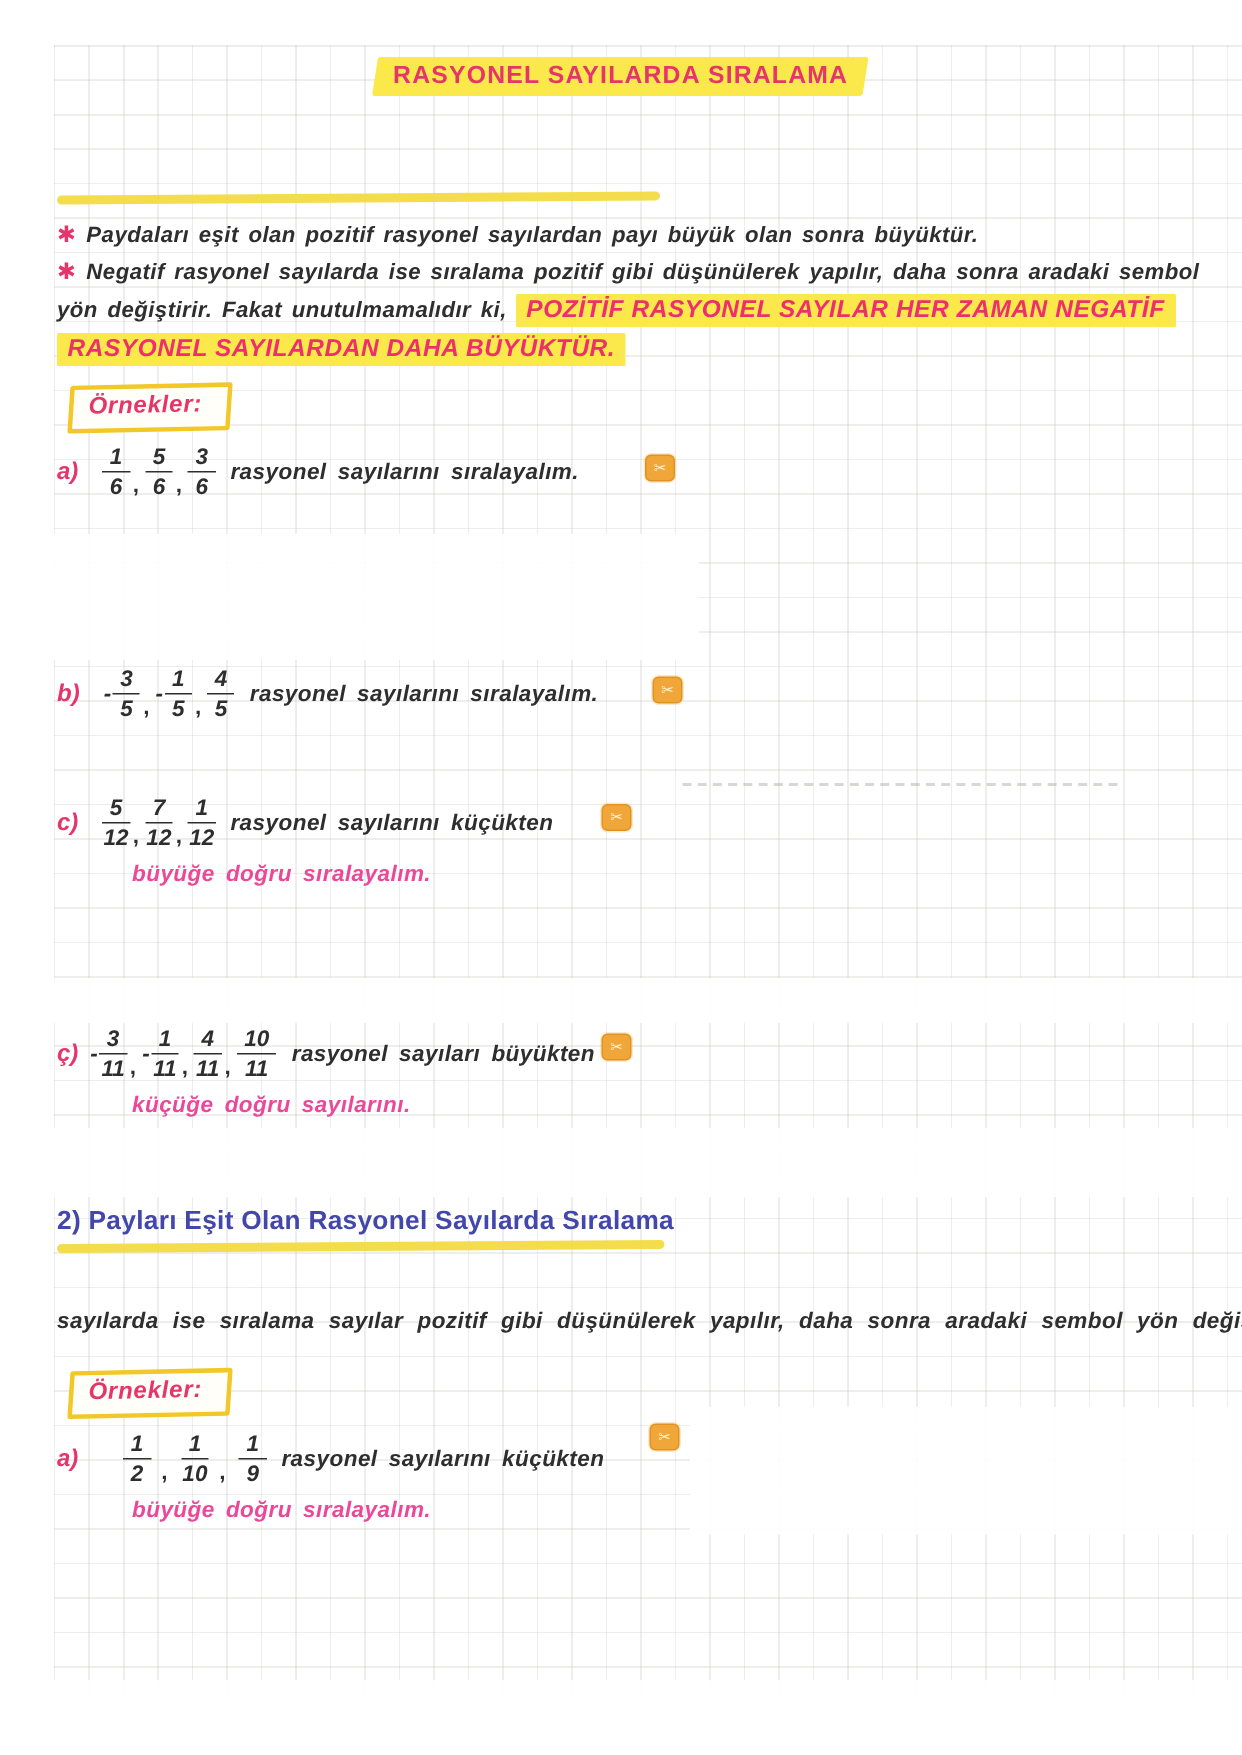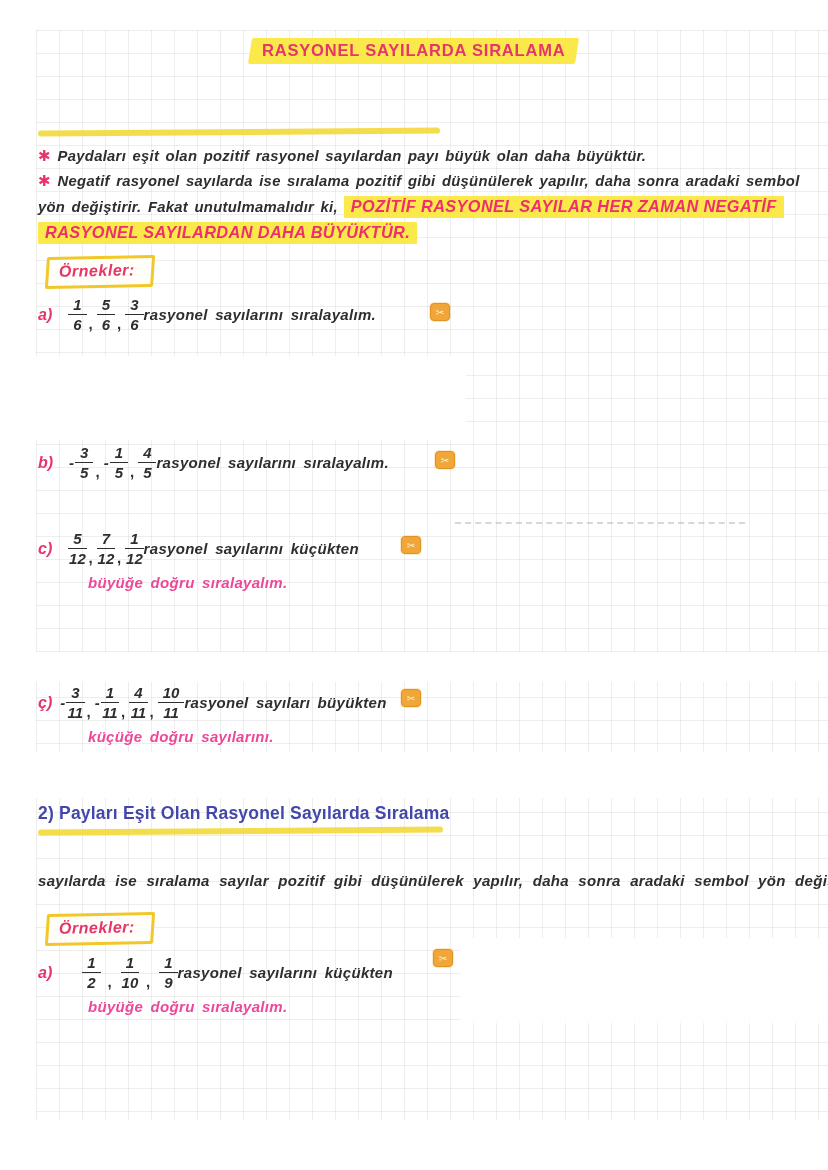--- a/index.html
+++ b/index.html
@@ -35,21 +35,21 @@
   .ex{position:absolute;display:flex;align-items:center;white-space:nowrap;z-index:2;}
   .ex-label{color:#e5356b;font-weight:bold;font-style:italic;font-size:16px;margin-right:16px;}
   .fwrap{display:inline-flex;align-items:center;}
   .frac{display:inline-flex;flex-direction:column;align-items:center;line-height:1.15;font-weight:bold;font-style:italic;font-size:15px;color:#2e2e2e;}
   .frac .num{border-bottom:1.6px solid #2e2e2e;padding:0 5px 1px;}
   .frac .den{padding-top:1px;}
   .fsign{font-weight:bold;font-style:italic;font-size:15px;margin-right:1px;}
   .fsep{font-weight:bold;font-size:15px;position:relative;top:9px;margin:0 4px 0 2px;}
   .wide .fsep{margin:0 9px 0 7px;}
   .wide .ex-label{margin-right:30px;}
-  .ex-text{font-weight:bold;font-style:italic;font-size:15px;color:#2e2e2e;letter-spacing:0.3px;word-spacing:3px;}
+  .ex-text{font-weight:bold;font-style:italic;font-size:15px;color:#2e2e2e;margin-left:10px;letter-spacing:0.3px;word-spacing:3px;}
   .ex-line2{position:absolute;top:44px;left:50px;font-weight:bold;font-style:italic;font-size:15px;color:#ec4899;letter-spacing:0.3px;word-spacing:3px;}
 
   .para{position:absolute;font-weight:bold;font-style:italic;font-size:15px;color:#2e2e2e;letter-spacing:0.3px;word-spacing:5px;white-space:nowrap;}
 
   .cuticon{position:absolute;width:18px;height:16px;background:#f1a63a;border:1px solid #e0931f;border-radius:4px;
     display:flex;align-items:center;justify-content:center;color:#fdf3cf;font-size:10px;z-index:3;
     font-family:"DejaVu Sans",sans-serif;box-shadow:0 0 0 1px rgba(241,166,58,0.25);}
   .dotline{position:absolute;border-top:2px dashed rgba(175,175,168,0.5);z-index:1;}
 </style>
 </head>
@@ -71,21 +71,21 @@
     <div class="title-wrap">
       <span class="title-hl">
         <span class="title-text">RASYONEL SAYILARDA SIRALAMA</span>
       </span>
     </div>
 
     <div class="swoosh" style="left:38px;top:129px;width:402px;"></div>
 
     <div class="bline" style="left:38px;top:147px;">
       <span class="ast">✱</span>
-      <span class="btext">Paydaları eşit olan pozitif rasyonel sayılardan payı büyük olan daha büyüktür.</span>
+      <span class="btext">Paydaları eşit olan pozitif rasyonel sayılardan payı büyük olan sonra büyüktür.</span>
     </div>
     <div class="bline" style="left:38px;top:172px;">
       <span class="ast">✱</span>
       <span class="btext">Negatif rasyonel sayılarda ise sıralama pozitif gibi düşünülerek yapılır, daha sonra aradaki sembol</span>
     </div>
     <div class="bline" style="left:38px;top:196px;">
       <span class="btext">yön değiştirir. Fakat unutulmamalıdır ki,</span>
       <span class="hl">POZİTİF RASYONEL SAYILAR HER ZAMAN NEGATİF</span>
     </div>
     <div class="bline" style="left:38px;top:222px;">

